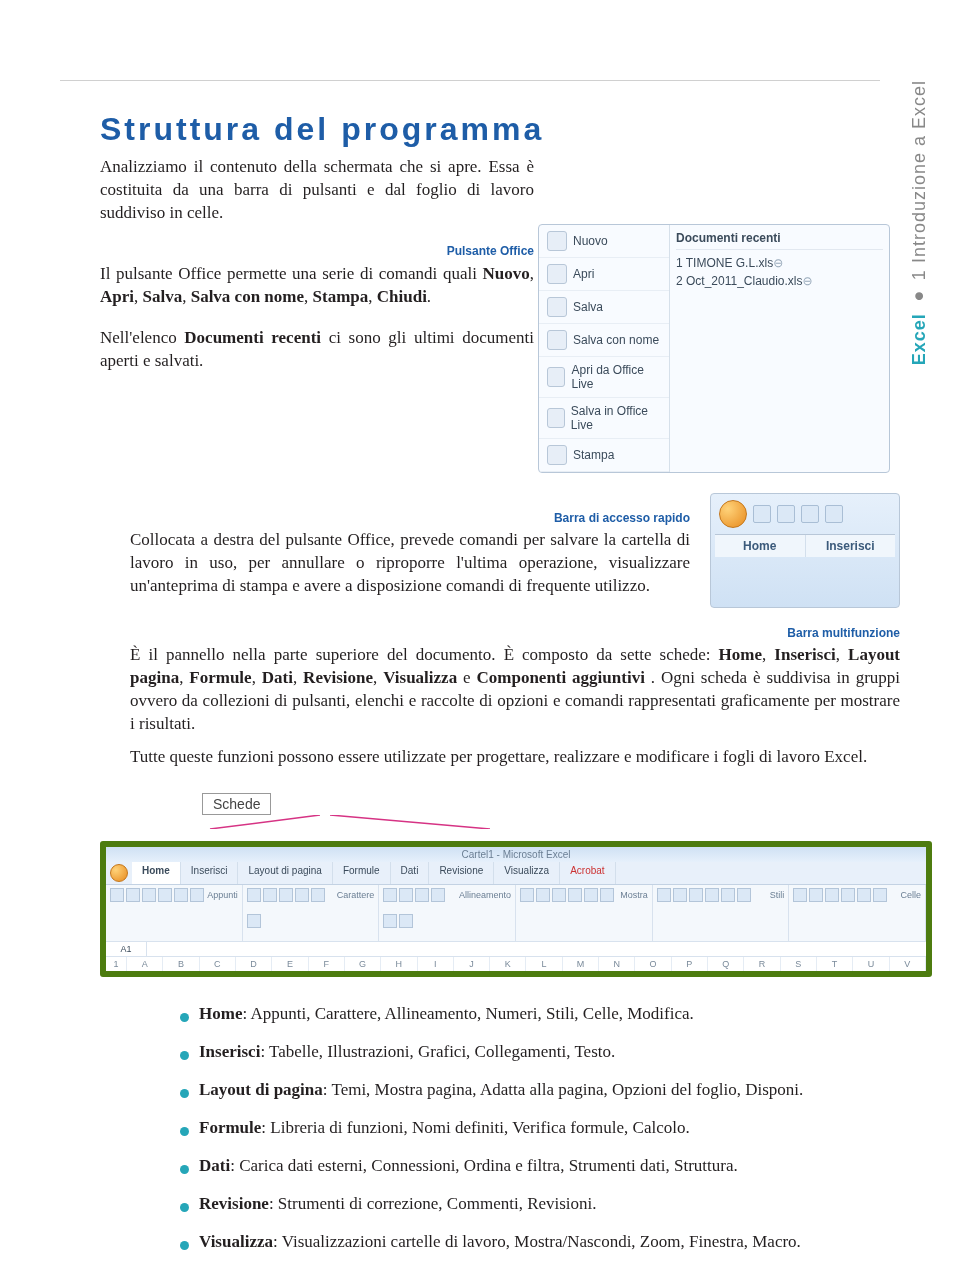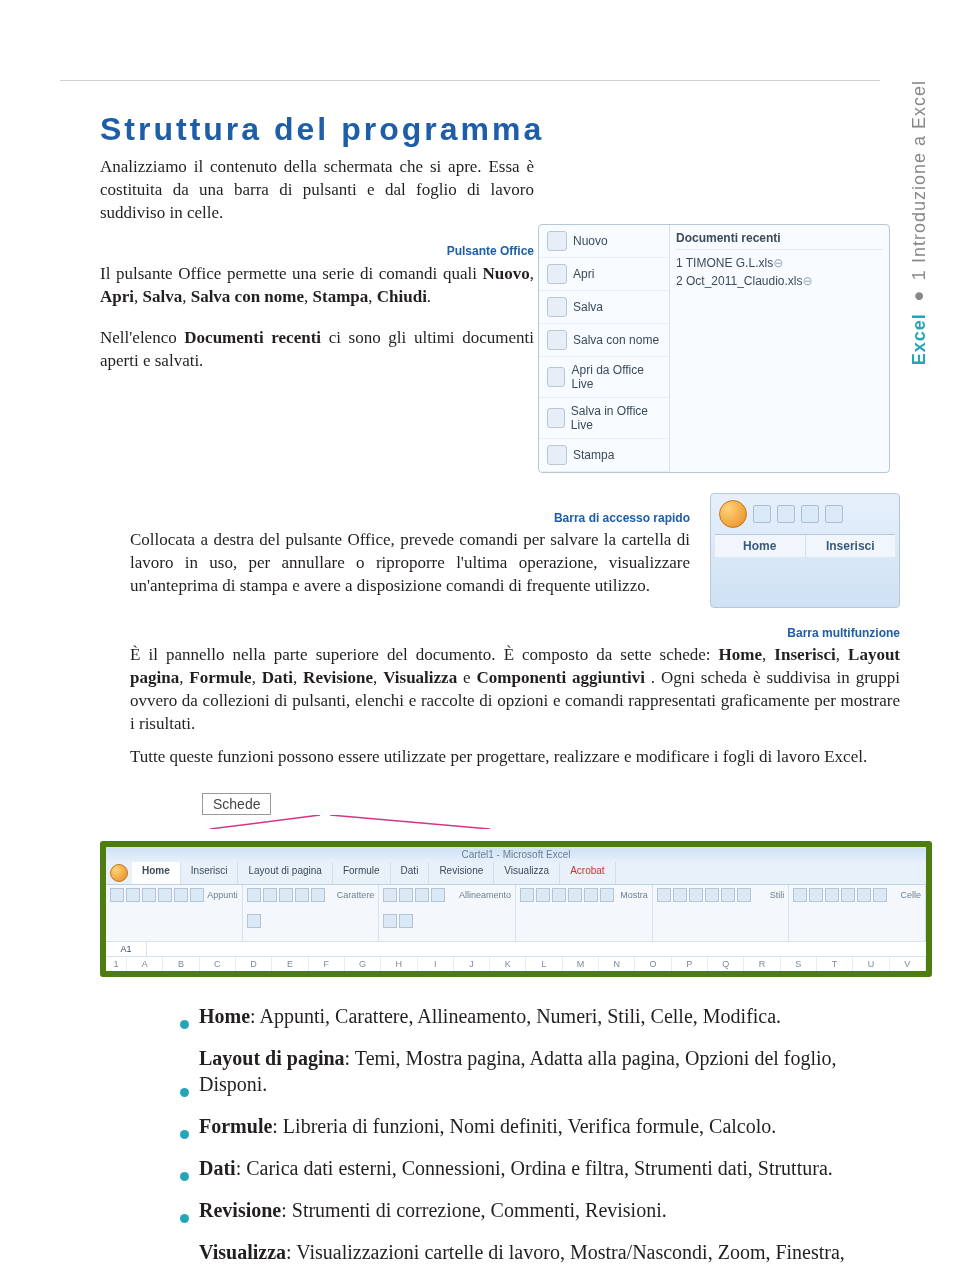--- a/index.html
+++ b/index.html
@@ -115,21 +115,21 @@
   .rb-group { border-right:1px solid #d8e2ee; padding:3px 4px; flex:1; display:flex; flex-direction:row; justify-content:space-between;}
   .rb-icons { display:flex; flex-wrap:wrap; gap:2px;}
   .rb-ic { width:12px; height:12px; background:#dbe8f6; border:1px solid #b3c5d9;}
   .rb-gname { font-size:9px; text-align:center; color:#6b7f94; padding-top:2px;}
   .rb-cols { display:flex; background:#fff; border-top:1px solid #d8e2ee;}
   .rb-cell { flex:1; border-right:1px solid #e5ecf4; text-align:center; font-size:9px; padding:2px 0; color:#7a8a9a;}
   
   ul.tabs-list {
     list-style:none; padding:0; margin: 26px 0 4px 50px;
   }
-  ul.tabs-list li { display:flex; gap:10px; margin:16px 0; align-items:flex-end; font-size:20px; line-height:1.3;}
+  ul.tabs-list li { display:flex; gap:10px; margin:16px 0; align-items:center; font-size:17px; line-height:1.3;}
   ul.tabs-list li::before {
     content:""; width:9px; height:9px; border-radius:50%;
     background:#25a6b8; margin-top:7px; flex:0 0 auto;
   }
   .closing { margin:18px 0 0 50px; font-size:17px; }
   .hairline-top { border-top: 1px solid #d0d0d0; margin: 0 0 30px -40px; width: 820px; height:0;}
   .content-indent { margin-left: 30px; }
   .pointer-svg { display:block; margin-left: 60px;}
 </style>
 </head>
@@ -369,20 +369,23 @@
           <div class="rb-cell">U</div>
           <div class="rb-cell">V</div>
         </div>
     </div>
 
     <ul class="tabs-list" id="tabs-list">
         <li>
           <span><span class="bolded">Home</span><span>: Appunti, Carattere, Allineamento, Numeri, Stili, Celle, Modifica.</span></span>
         </li>
         <li>
+          <span><span class="bolded">Inserisci</span><span>: Tabelle, Illustrazioni, Grafici, Collegamenti, Testo.</span></span>
+        </li>
+        <li>
           <span><span class="bolded">Layout di pagina</span><span>: Temi, Mostra pagina, Adatta alla pagina, Opzioni del foglio, Disponi.</span></span>
         </li>
         <li>
           <span><span class="bolded">Formule</span><span>: Libreria di funzioni, Nomi definiti, Verifica formule, Calcolo.</span></span>
         </li>
         <li>
           <span><span class="bolded">Dati</span><span>: Carica dati esterni, Connessioni, Ordina e filtra, Strumenti dati, Struttura.</span></span>
         </li>
         <li>
           <span><span class="bolded">Revisione</span><span>: Strumenti di correzione, Commenti, Revisioni.</span></span>

